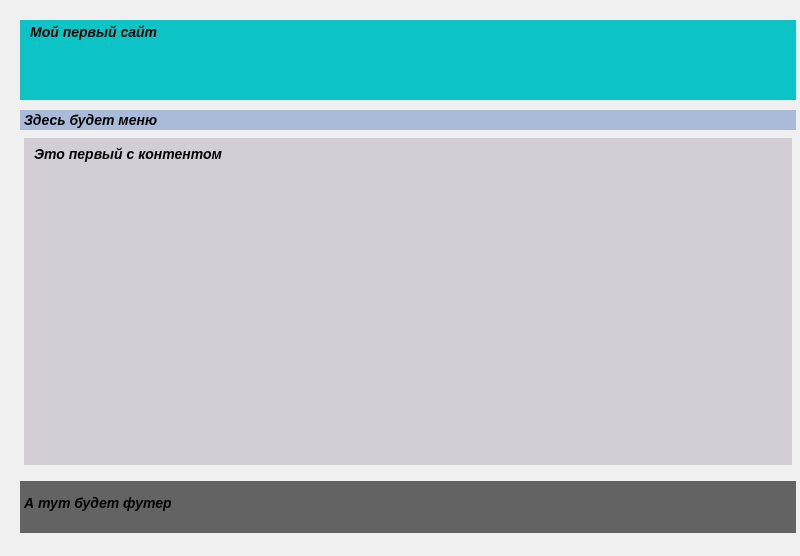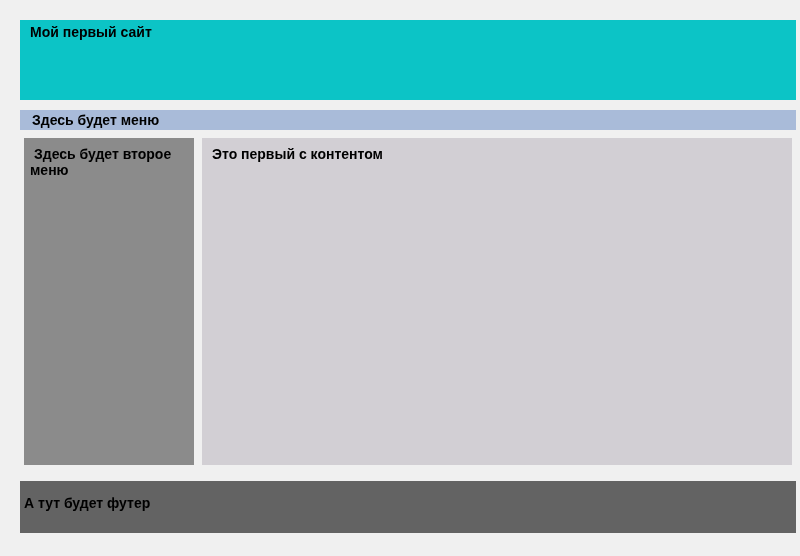--- a/index.html
+++ b/index.html
@@ -1,37 +1,38 @@
 <!DOCTYPE html>
 <html><head>
   <meta charset="utf-8">
   <style>
     * {
       margin: 4px;
       padding: 0;
       box-sizing: border-box;
+      font-style: italic;
     }
     body {
       font-family: Verdana, Geneva, sans-serif;
       font-size: 14px;
       font-weight: bold;
       background: #f0f0f0;
       width: 800px;
       height: 556px;
       padding: 8px;
     }
     .header {
       background: #0cc4c6;
       height: 80px;
       padding: 4px 6px;
       margin-bottom: 10px;
     }
     .menu {
       background: #a9bbd9;
-      padding: 2px 8px;
+      padding: 2px 0;
       margin-bottom: 2px;
     }
     .main {
       display: flex;
       height: 335px;
     }
     .sidebar {
       background: #8b8b8b;
       width: 170px;
       padding: 8px 6px;
@@ -53,23 +54,20 @@
 
 <div class="header">
   <span>Мой первый сайт</span>
 </div>
 
 <div class="menu">
   <span>Здесь будет меню</span>
 </div>
 
 <div class="main">
-  <div class="sidebar">
-    <span>Здесь будет второе меню</span>
-  </div>
   <div class="content">
     <span>Это первый с контентом</span>
   </div>
 </div>
 
 <div class="footer">
   <span>А тут будет футер</span>
 </div>
 
 </body></html>

